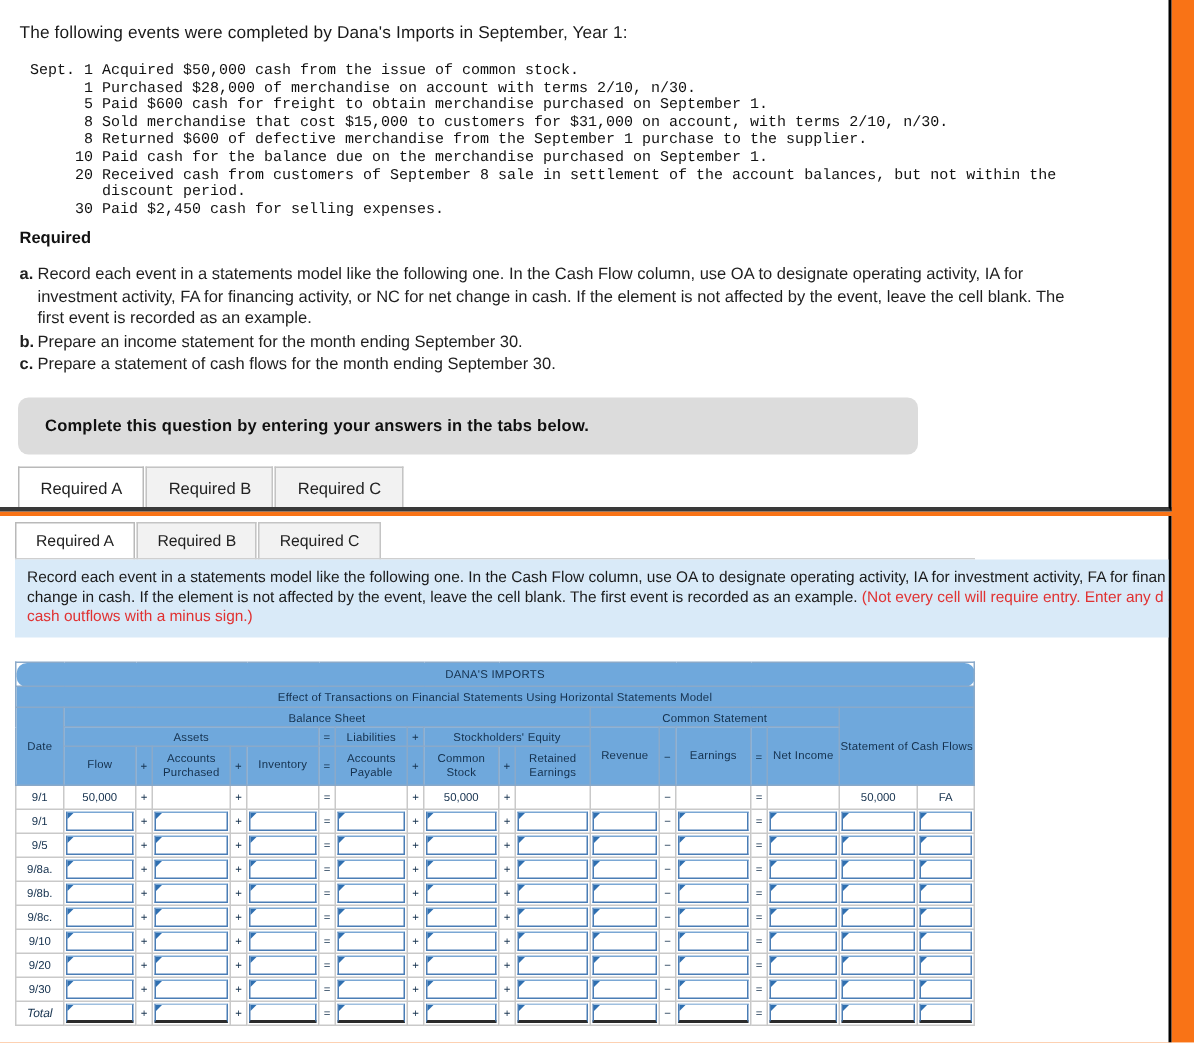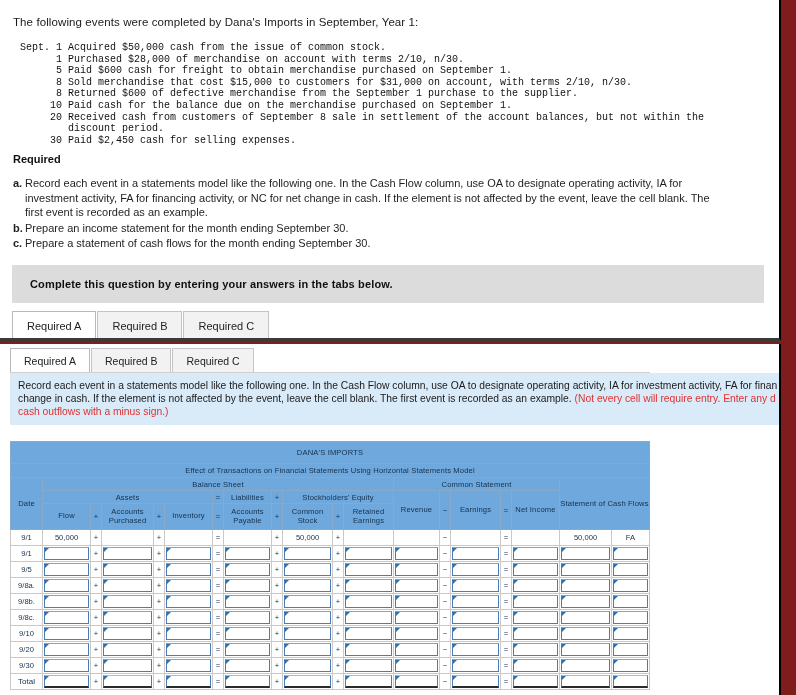--- a/index.html
+++ b/index.html
@@ -3,21 +3,21 @@
 <meta charset="utf-8">
 <style>
   * { box-sizing: border-box; }
   html, body {
     margin: 0; padding: 0;
     width: 796px; height: 695px;
     background: #ffffff;
     font-family: "Liberation Sans", sans-serif;
     overflow: hidden;
   }
-  #root { position: relative; width: 796px; height: 695px; background:#7f1d1d; }
+  #root { position: relative; width: 796px; height: 695px; background:#f97316; }
 
   
   .panel-one {
     position: absolute; left: 0; top: 0; width: 781px; height: 341px;
     background: #fff; border-right: 2px solid #000; border-bottom: 3px solid #3a3a3a;
     overflow: hidden;
   }
   .intro-line {
     position: absolute; left: 13px; top: 16px;
     font-size: 11.5px; color: #1a1a1a; letter-spacing: .1px;
@@ -32,22 +32,22 @@
   .required-head {
     position: absolute; left: 13px; top: 153px;
     font-size: 11px; font-weight: bold; color: #111;
   }
   .req-list { position: absolute; left: 13px; top: 176px; width: 700px; }
   .req-item { display: flex; font-size: 11px; line-height: 14.5px; color: #1f1f1f; margin-bottom: 1px; }
   .req-item .lbl { font-weight: bold; width: 12px; flex: 0 0 12px; }
   .req-item .txt { flex: 1 1 auto; }
 
   .grey-banner {
-    position: absolute; left: 12px; top: 265px; width: 752px; height: 38px;
-    background: #dcdcdc; display: flex; align-items: center;
+    position: absolute; left: 12px; top: 265px; width: 600px; height: 38px;
+    background: #dcdcdc; display: flex; align-items: center; border-radius: 7px;
   }
   .grey-banner span {
     margin-left: 18px; font-size: 11px; font-weight: bold; color: #101010; letter-spacing: .15px;
   }
 
   
   .tabstrip-1 { position: absolute; left: 12px; top: 311px; display: flex; align-items: flex-end; }
   .tab {
     height: 28px; padding: 0 14px; display: flex; align-items: center;
     font-size: 11px; color: #222; background: #f2f2f2;
@@ -76,21 +76,21 @@
 
   
   .ws-wrap { position: absolute; left: 10px; top: 97px; }
   table.ws { border-collapse: collapse; table-layout: fixed; }
   table.ws td, table.ws th {
     border: 1px solid #8aa9c9; padding: 0; margin: 0;
     font-size: 7.6px; font-weight: normal; color: #14304d;
     text-align: center; vertical-align: middle; background: #6fa8dc;
   }
   th.hd { font-weight: bold; letter-spacing: .15px; }
-  th.title { font-size: 8.4px; height: 22px; border-bottom: 1px solid #5b93c6; }
+  th.title { font-size: 8.4px; height: 16px; border-bottom: 1px solid #5b93c6; border-radius: 7px; }
   th.sub   { font-size: 7.8px; height: 14px; }
   th.grp   { font-size: 7.8px; height: 13px; }
   th.col   { font-size: 7.4px; height: 26px; line-height: 8.6px; }
   th.op    { font-size: 7.6px; width: 11px; }
 
   
   tr.drow td { background: #ffffff; height: 16px; border: 1px solid #c9c9c9; }
   td.date {
     text-align: left; padding-left: 3px; font-size: 8px; color: #1a1a1a;
     background: #ffffff; border: 1px solid #c9c9c9;
@@ -106,21 +106,21 @@
   .cellbox {
     position: relative; margin: 1px; height: 13px;
     border: 1px solid #4a7db5; border-top-color: #7aa7d4;
     background: #ffffff;
   }
   .cellbox::before {
     content: ""; position: absolute; left: 0; top: 0;
     border-top: 4px solid #2f6fb0; border-right: 4px solid transparent;
   }
   tr.total td .cellbox { border-bottom: 2px solid #2b2b2b; border-top-color:#9fbfdf; }
-  tr.total td.date { font-size: 8px; }
+  tr.total td.date { font-size: 8px; font-style: italic; }
 </style>
 </head>
 <body>
 
 <div id="root">
 
   <div class="panel-one">
 
     <div class="intro-line">The following events were completed by Dana's Imports in September, Year 1:</div>
 

